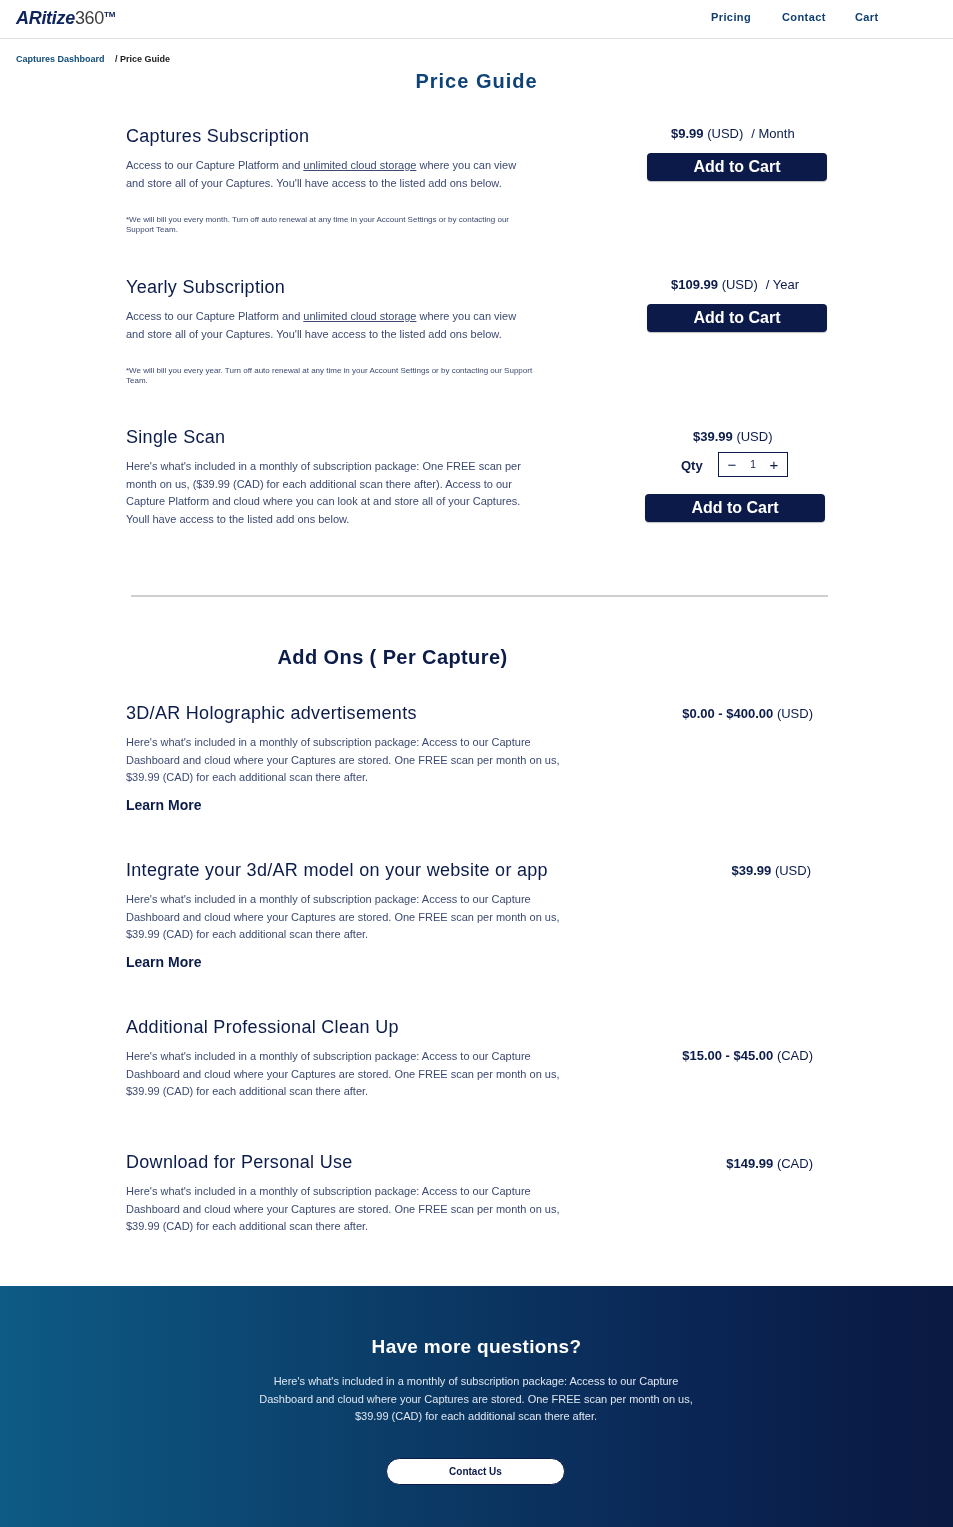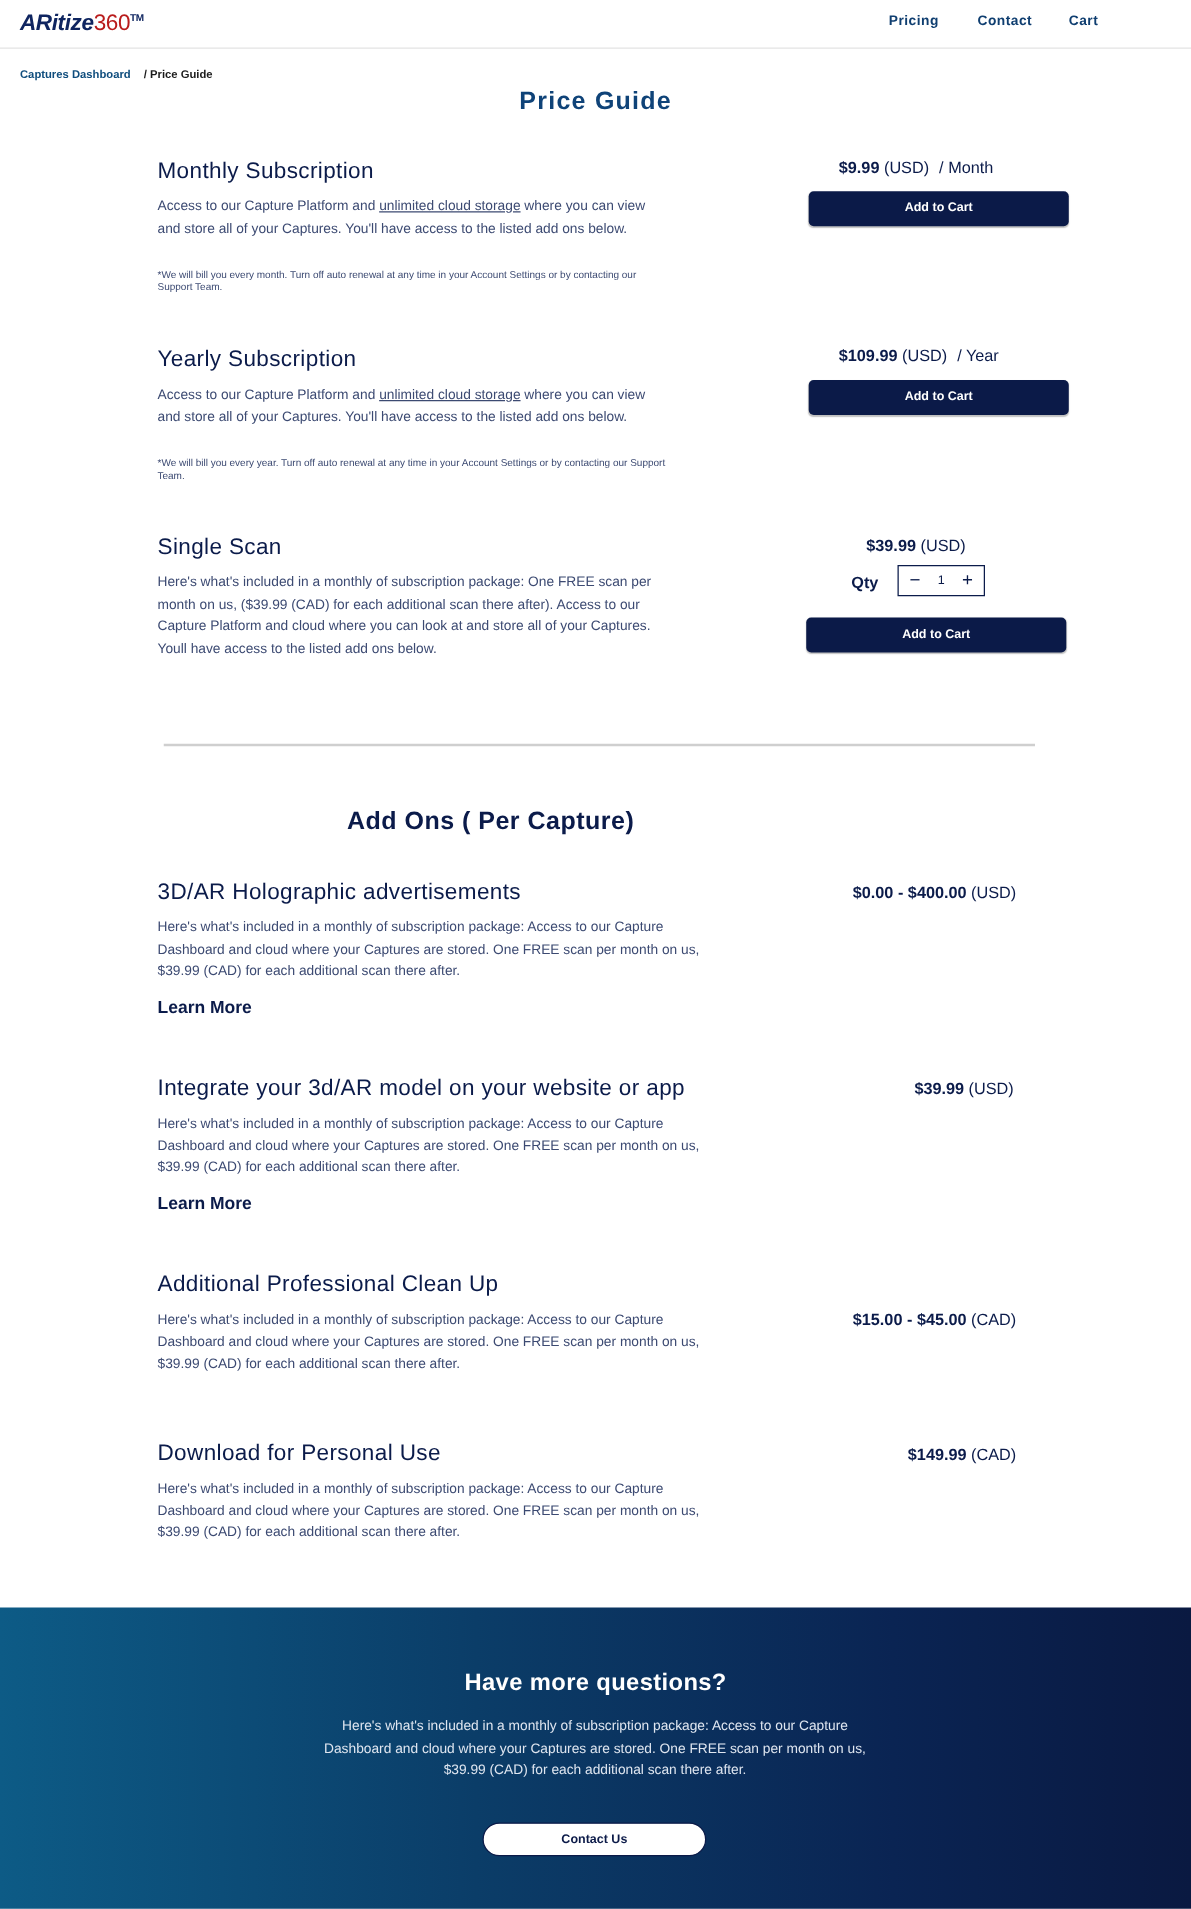--- a/index.html
+++ b/index.html
@@ -3,21 +3,21 @@
   <meta charset="utf-8">
   <style>
     * { box-sizing: border-box; margin: 0; padding: 0; }
     html, body { width: 953px; background: #ffffff; }
     body { font-family: "Liberation Sans", sans-serif; color: #0b1b4a; position: relative; height: 1527px; overflow: hidden; }
 
     
     .topbar { position: absolute; left: 0; top: 0; width: 953px; height: 39px; border-bottom: 1px solid #e3e3e3; background: #fff; }
     .logo { position: absolute; left: 16px; top: 8px; font-size: 18px; color: #0f2560; letter-spacing: -0.3px; white-space: nowrap; }
     .logo .bold { font-weight: 700; font-style: italic; }
-    .logo .thin { font-weight: 400; color: #b91c1c; }
+    .logo .thin { font-weight: 400; color: #404040; }
     .logo .tm { font-size: 8px; vertical-align: top; position: relative; top: 2px; font-weight: 700; }
     .nav { position: absolute; top: 11px; font-size: 11px; font-weight: 700; color: #0f3e70; letter-spacing: 0.4px; text-decoration: none; cursor: pointer; }
     .nav.active { }
 
     
     .crumb { position: absolute; top: 54px; left: 16px; font-size: 9px; font-weight: 700; white-space: nowrap; }
     .crumb .link { color: #0f4d7d; cursor: pointer; }
     .crumb .sep { color: #1b1b1b; margin-left: 8px; }
 
     .page-title { position: absolute; top: 70px; left: 0; width: 953px; text-align: center; font-size: 20px; font-weight: 700; color: #0f4378; letter-spacing: 1px; }
@@ -26,21 +26,21 @@
     .prod-title { position: absolute; left: 126px; font-size: 18px; color: #0b1b4a; font-weight: 400; letter-spacing: 0.3px; white-space: nowrap; }
     .prod-desc { position: absolute; left: 126px; width: 410px; font-size: 11px; line-height: 17.6px; color: #3c4a72; }
     .prod-desc u { text-decoration: underline; }
     .prod-note { position: absolute; left: 126px; width: 410px; font-size: 8px; line-height: 10px; color: #3c4a72; }
 
     .price { position: absolute; font-size: 13px; color: #0b1b4a; white-space: nowrap; }
     .price b { font-weight: 700; }
     .price .cur { font-weight: 400; }
     .price .per { font-weight: 400; margin-left: 8px; }
 
-    .cart-btn { position: absolute; width: 208px; height: 28px; border-radius: 4px; background: #0b1a48; color: #fff; font-size: 10px; font-weight: 700; text-align: center; line-height: 28px; border: none; cursor: pointer; box-shadow: 0 1px 1px rgba(0,0,0,0.25); font-family: "Liberation Sans", sans-serif; }
+    .cart-btn { position: absolute; width: 180px; height: 28px; border-radius: 4px; background: #0b1a48; color: #fff; font-size: 16px; font-weight: 700; text-align: center; line-height: 28px; border: none; cursor: pointer; box-shadow: 0 1px 1px rgba(0,0,0,0.25); font-family: "Liberation Sans", sans-serif; }
 
     .qty-label { position: absolute; left: 681px; top: 458px; font-size: 13px; font-weight: 700; color: #0b1b4a; }
     .qty-box { position: absolute; left: 718px; top: 452px; width: 70px; height: 25px; border: 1px solid #0b1b4a; display: flex; align-items: center; justify-content: space-between; padding: 0 6px; }
     .qty-box .qbtn { font-size: 15px; color: #0b1b4a; cursor: pointer; width: 14px; text-align: center; line-height: 23px; }
     .qty-box .qval { font-size: 10px; color: #0b1b4a; }
 
     .divider { position: absolute; left: 131px; top: 595px; width: 697px; height: 2px; background: #cfcfcf; }
 
     .section-title { position: absolute; top: 646px; left: 0; width: 785px; text-align: center; font-size: 20px; font-weight: 700; color: #0b1b4a; letter-spacing: 0.4px; }
 
@@ -66,21 +66,21 @@
   <a class="nav" style="left:855px;">Cart</a>
 </div>
 
 <div class="crumb">
   <span class="link">Captures Dashboard</span>
   <span class="sep">/ Price Guide</span>
 </div>
 
 <div class="page-title">Price Guide</div>
 
-<div class="prod-title" style="top:126px;">Monthly Subscription</div>
+<div class="prod-title" style="top:126px;">Captures Subscription</div>
 <div class="prod-desc" style="top:157px;">
   <span>Access to our Capture Platform and </span><u>unlimited cloud storage</u><span> where you can view and store all of your Captures. You'll have access to the listed add ons below.</span>
 </div>
 <div class="prod-note" style="top:215px;">*We will bill you every month. Turn off auto renewal at any time in your Account Settings or by contacting our Support Team.</div>
 <div class="price" style="left:671px; top:126px;">
   <b>$9.99</b> <span class="cur">(USD)</span><span class="per">/ Month</span>
 </div>
 <button class="cart-btn" style="left:647px; top:153px;">Add to Cart</button>
 
 <div class="prod-title" style="top:277px;">Yearly Subscription</div>

